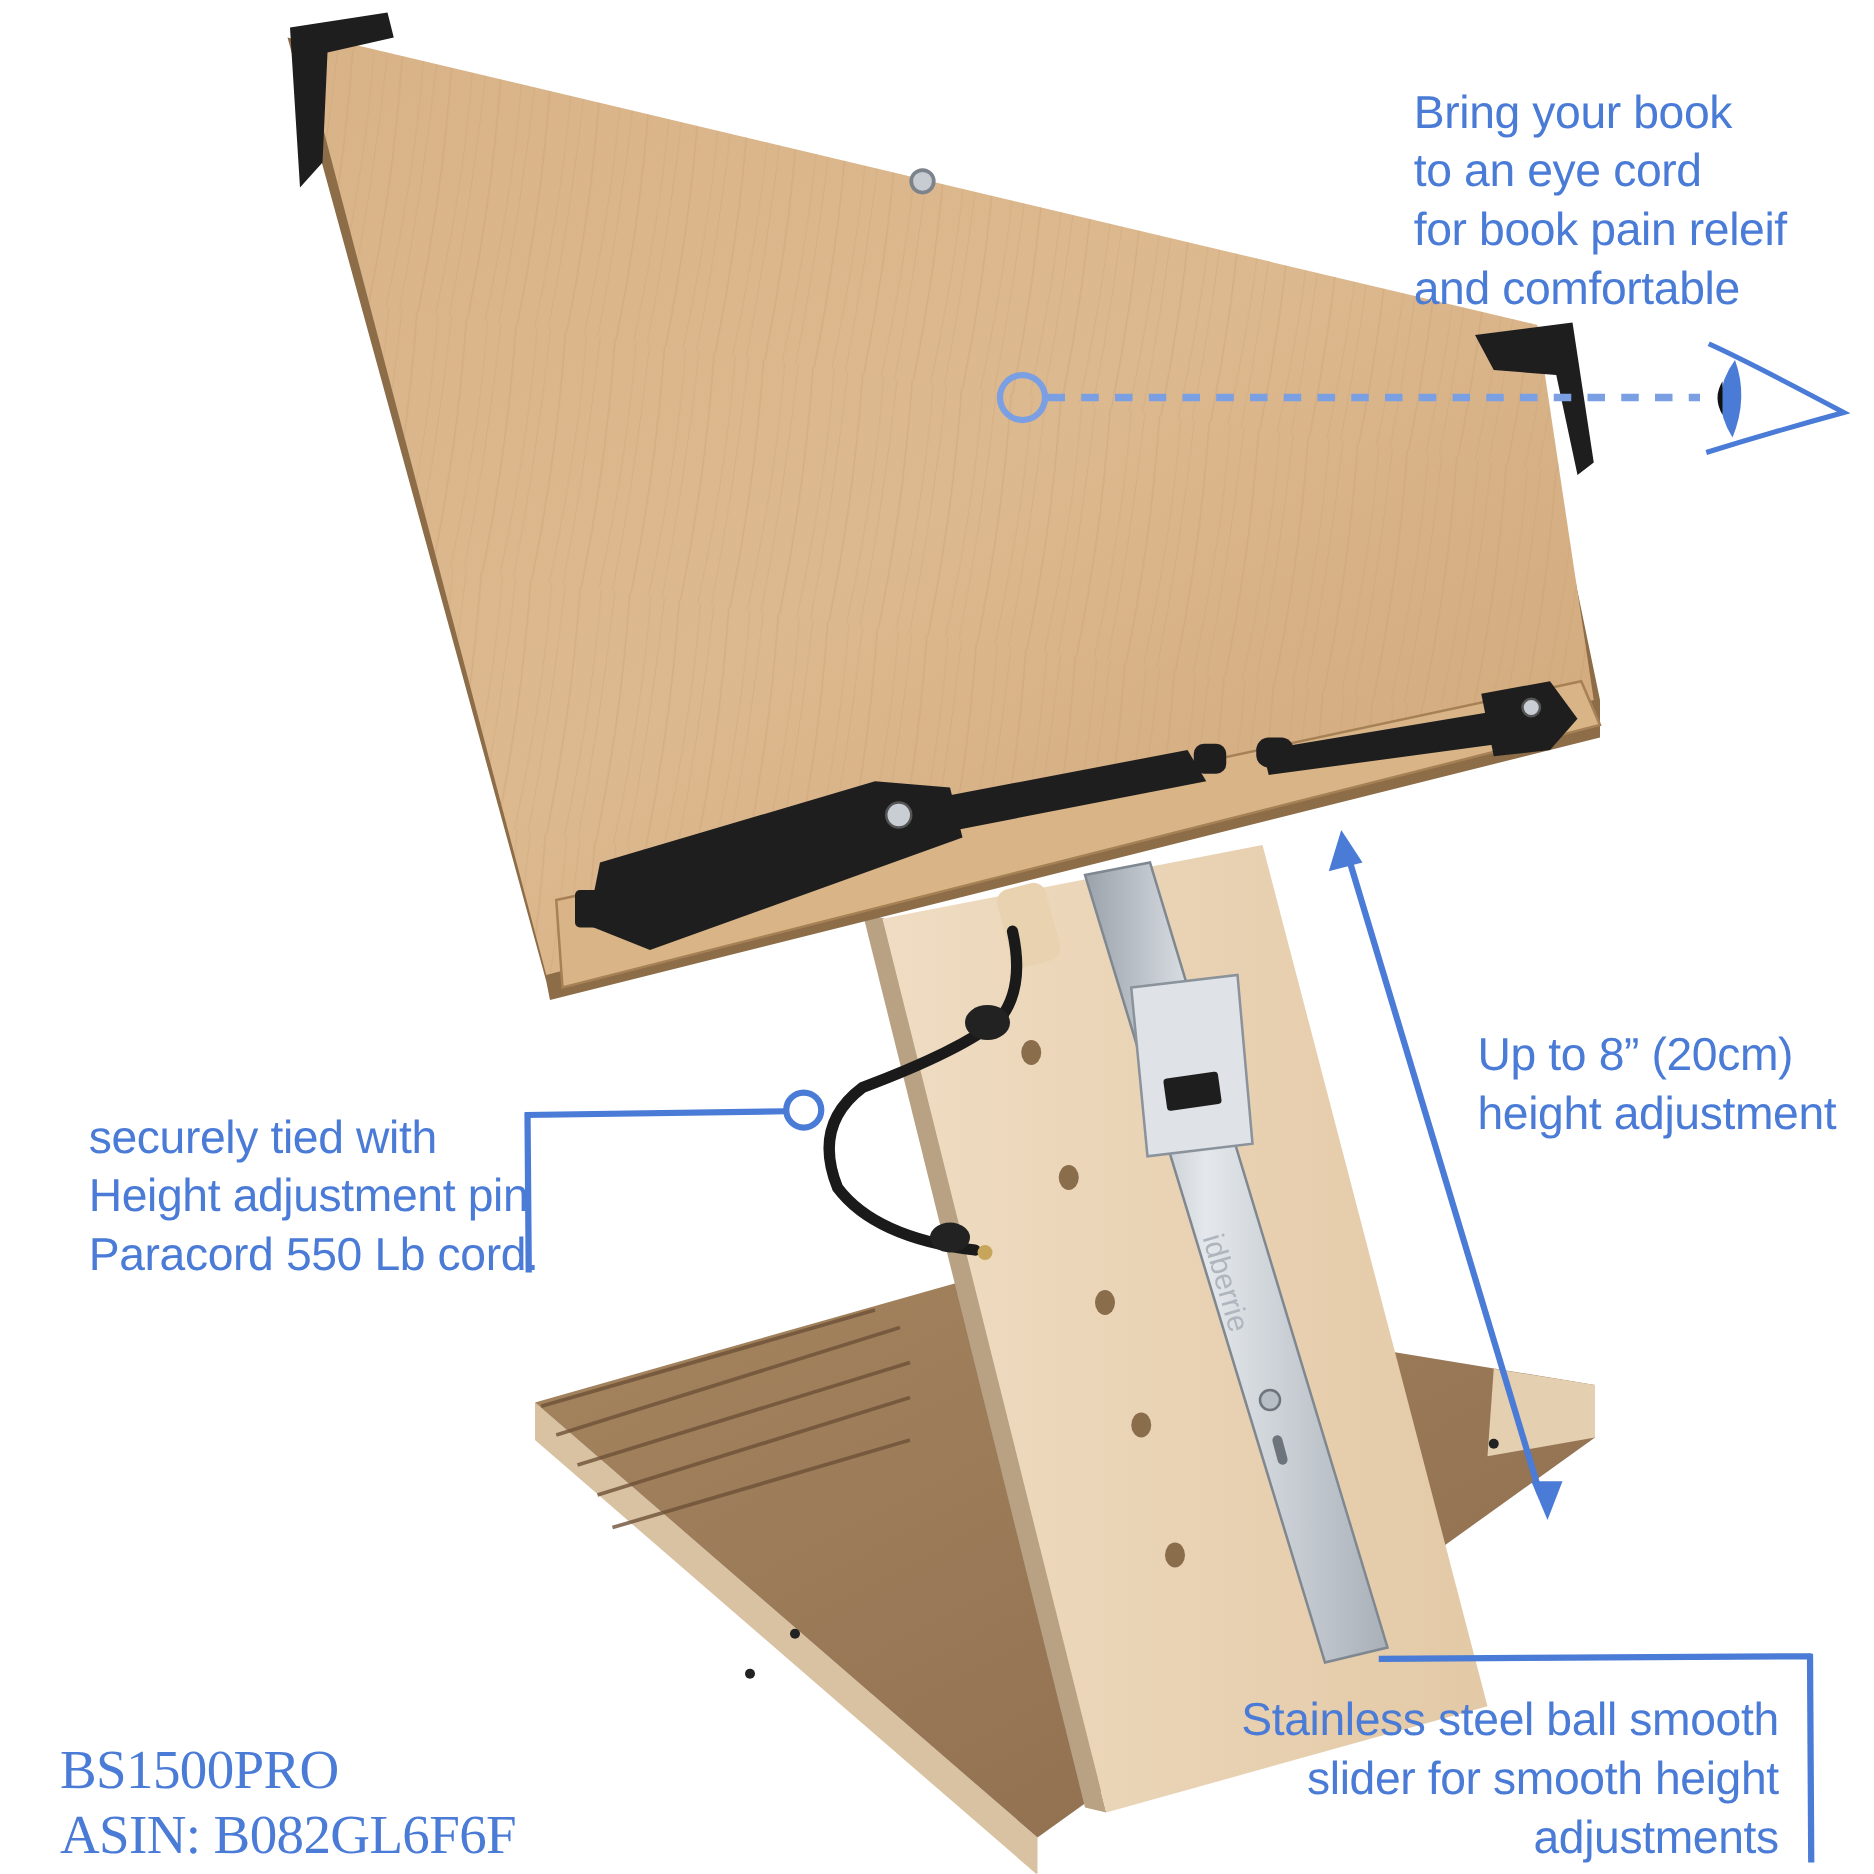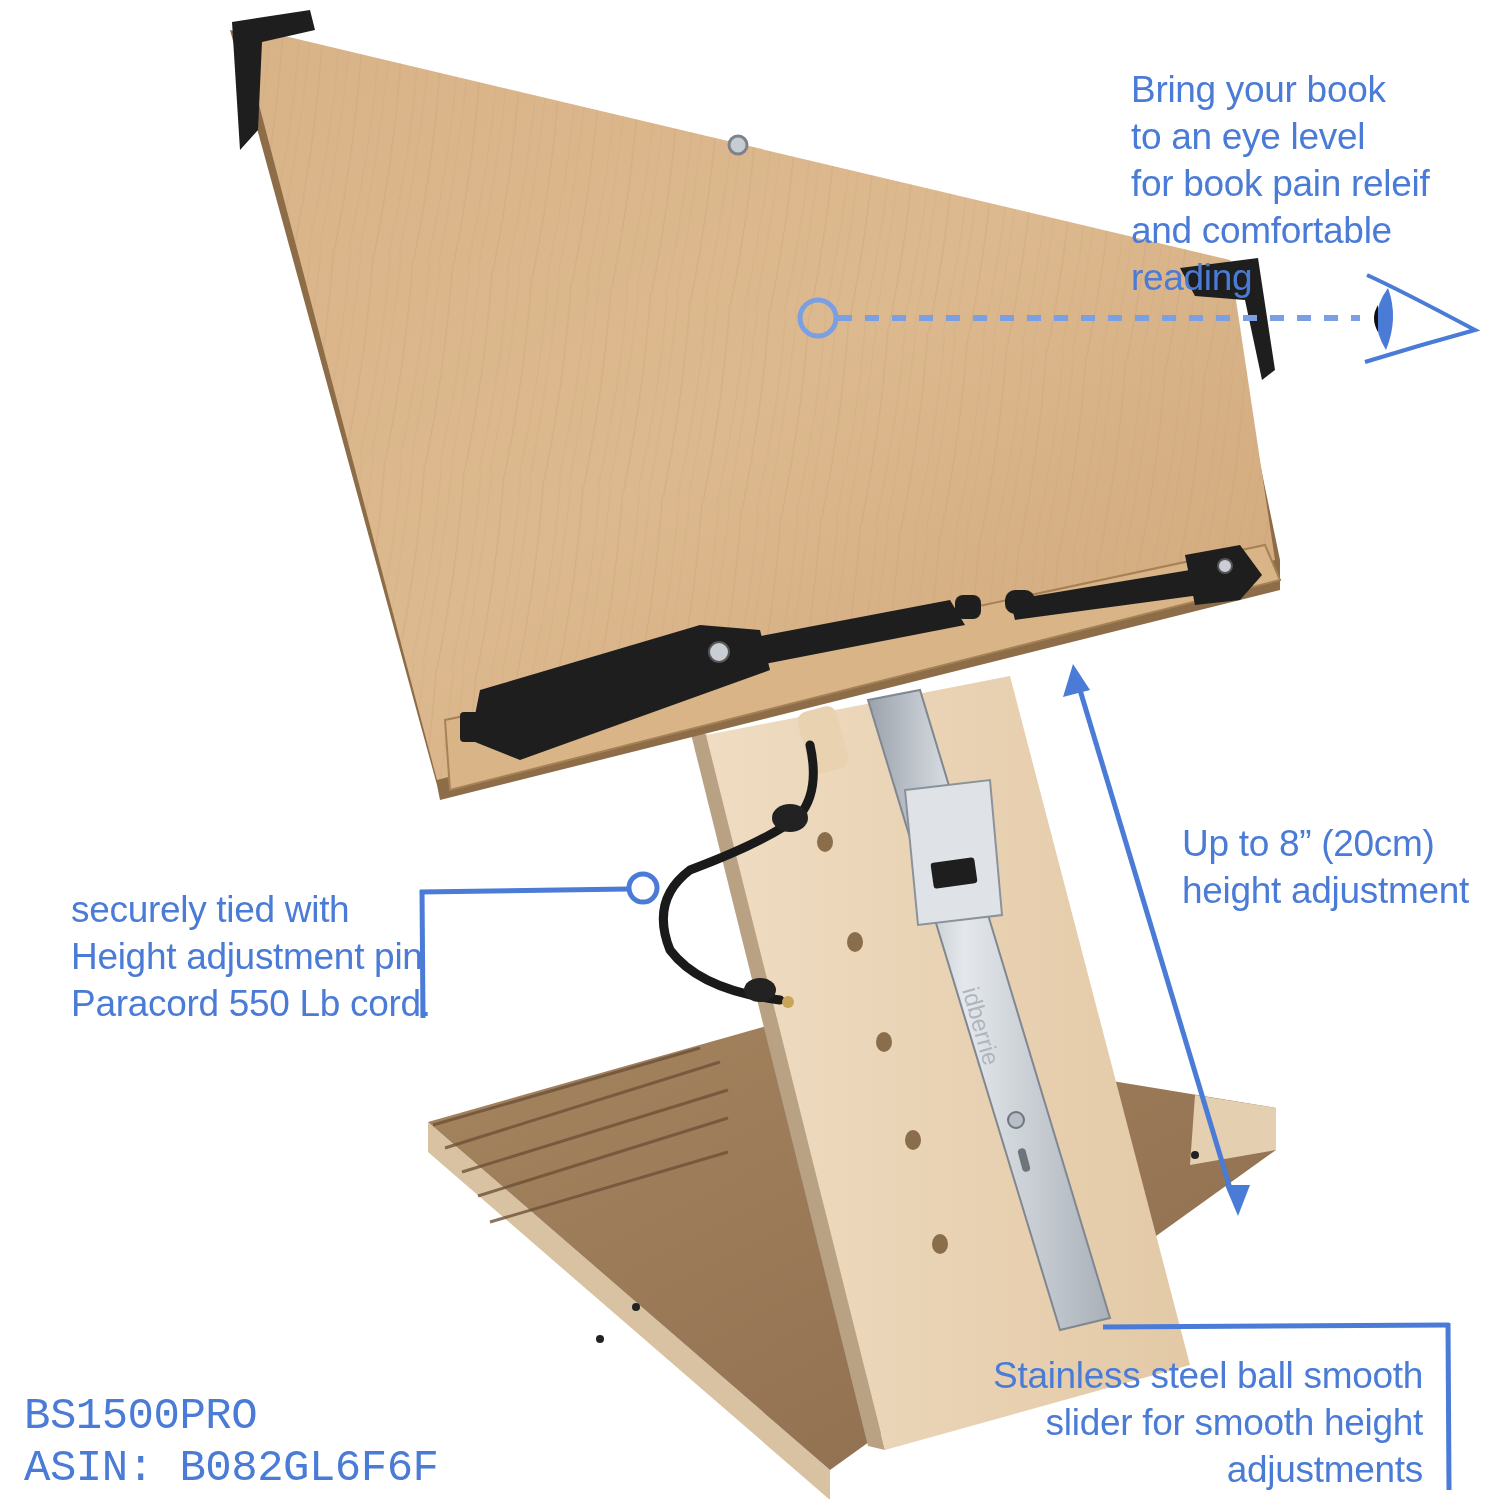--- a/index.html
+++ b/index.html
@@ -3,22 +3,22 @@
   <meta charset="utf-8">
   <style>
     html, body { margin: 0; padding: 0; background: #ffffff; }
     body { width: 1499px; height: 1499px; position: relative; overflow: hidden;
            font-family: "Liberation Sans", sans-serif; }
     #scene { position: absolute; left: 0; top: 0; width: 1499px; height: 1499px; }
     .callout-text { position: absolute; color: #4a7bd6; font-family: "Liberation Sans", sans-serif;
                     font-size: 37px; line-height: 47px; letter-spacing: -0.3px; white-space: nowrap; }
     .callout-text div { display: block; }
     .right-align { text-align: right; }
-    .model-text { position: absolute; color: #4a7bd6; font-family: Liberation Mono, monospace;
-                  font-size: 44px; line-height: 52px; letter-spacing: -0.5px; white-space: nowrap; }
+    .model-text { position: absolute; color: #4a7bd6; font-family: Liberation Serif, serif;
+                  font-size: 44px; line-height: 52px; letter-spacing: -0.5px; white-space: nowrap; margin-left: 24px; }
   </style>
 </head>
 <body>
 
 <svg id="scene" viewBox="0 0 1499 1499" xmlns="http://www.w3.org/2000/svg">
   <defs>
     <linearGradient id="boardGrad" x1="0" y1="0" x2="1" y2="1">
       <stop offset="0" stop-color="#d9b388"></stop>
       <stop offset="0.5" stop-color="#ddb98f"></stop>
       <stop offset="1" stop-color="#cfa679"></stop>
@@ -135,24 +135,23 @@
   </g>
 
   <g>
     <line x1="1103" y1="1327" x2="1449" y2="1325" stroke="#4a7bd6" stroke-width="5"></line>
     <line x1="1448" y1="1323" x2="1449" y2="1490" stroke="#4a7bd6" stroke-width="5"></line>
   </g>
 </svg>
 
 <div class="callout-text" style="left:1131px; top:66px;">
   <div>Bring your book</div>
-  <div>to an eye level</div>
+  <div>to an eye cord</div>
   <div>for book pain releif</div>
   <div>and comfortable</div>
-  <div>reading</div>
 </div>
 
 <div class="callout-text" style="left:71px; top:886px;">
   <div>securely tied with</div>
   <div>Height adjustment pin</div>
   <div>Paracord 550 Lb cord.</div>
 </div>
 
 <div class="callout-text" style="left:1182px; top:820px;">
   <div>Up to 8” (20cm)</div>

